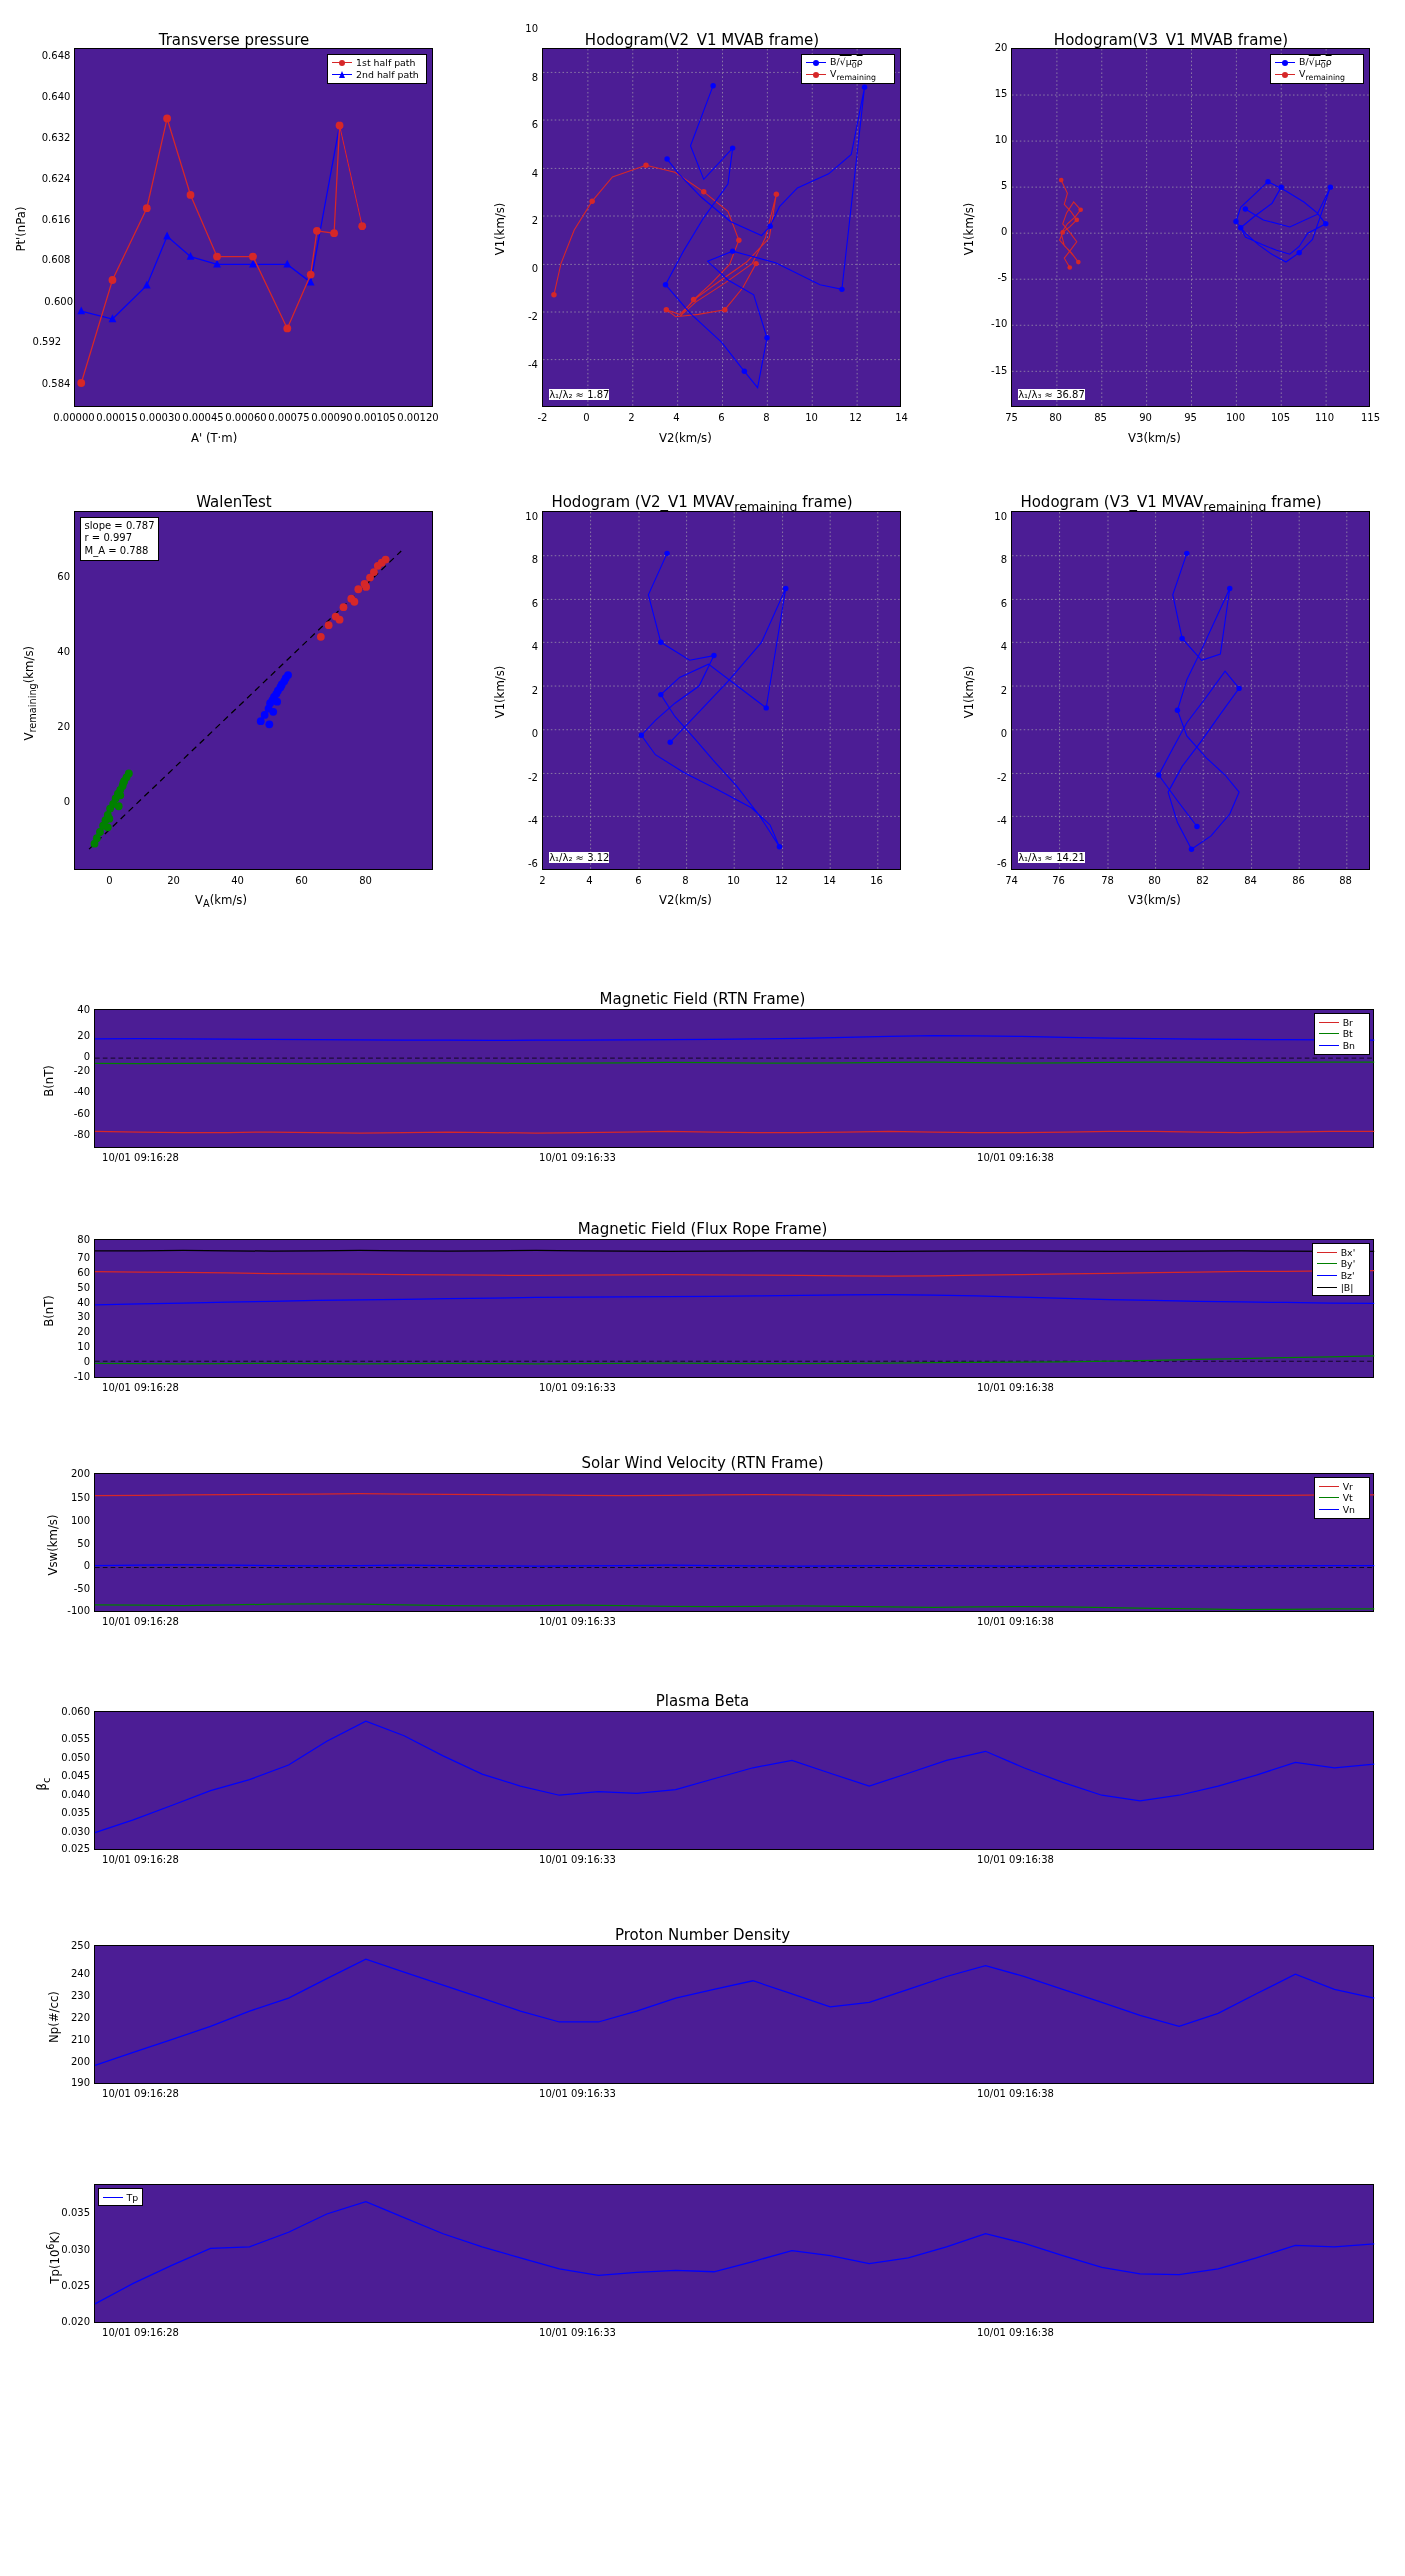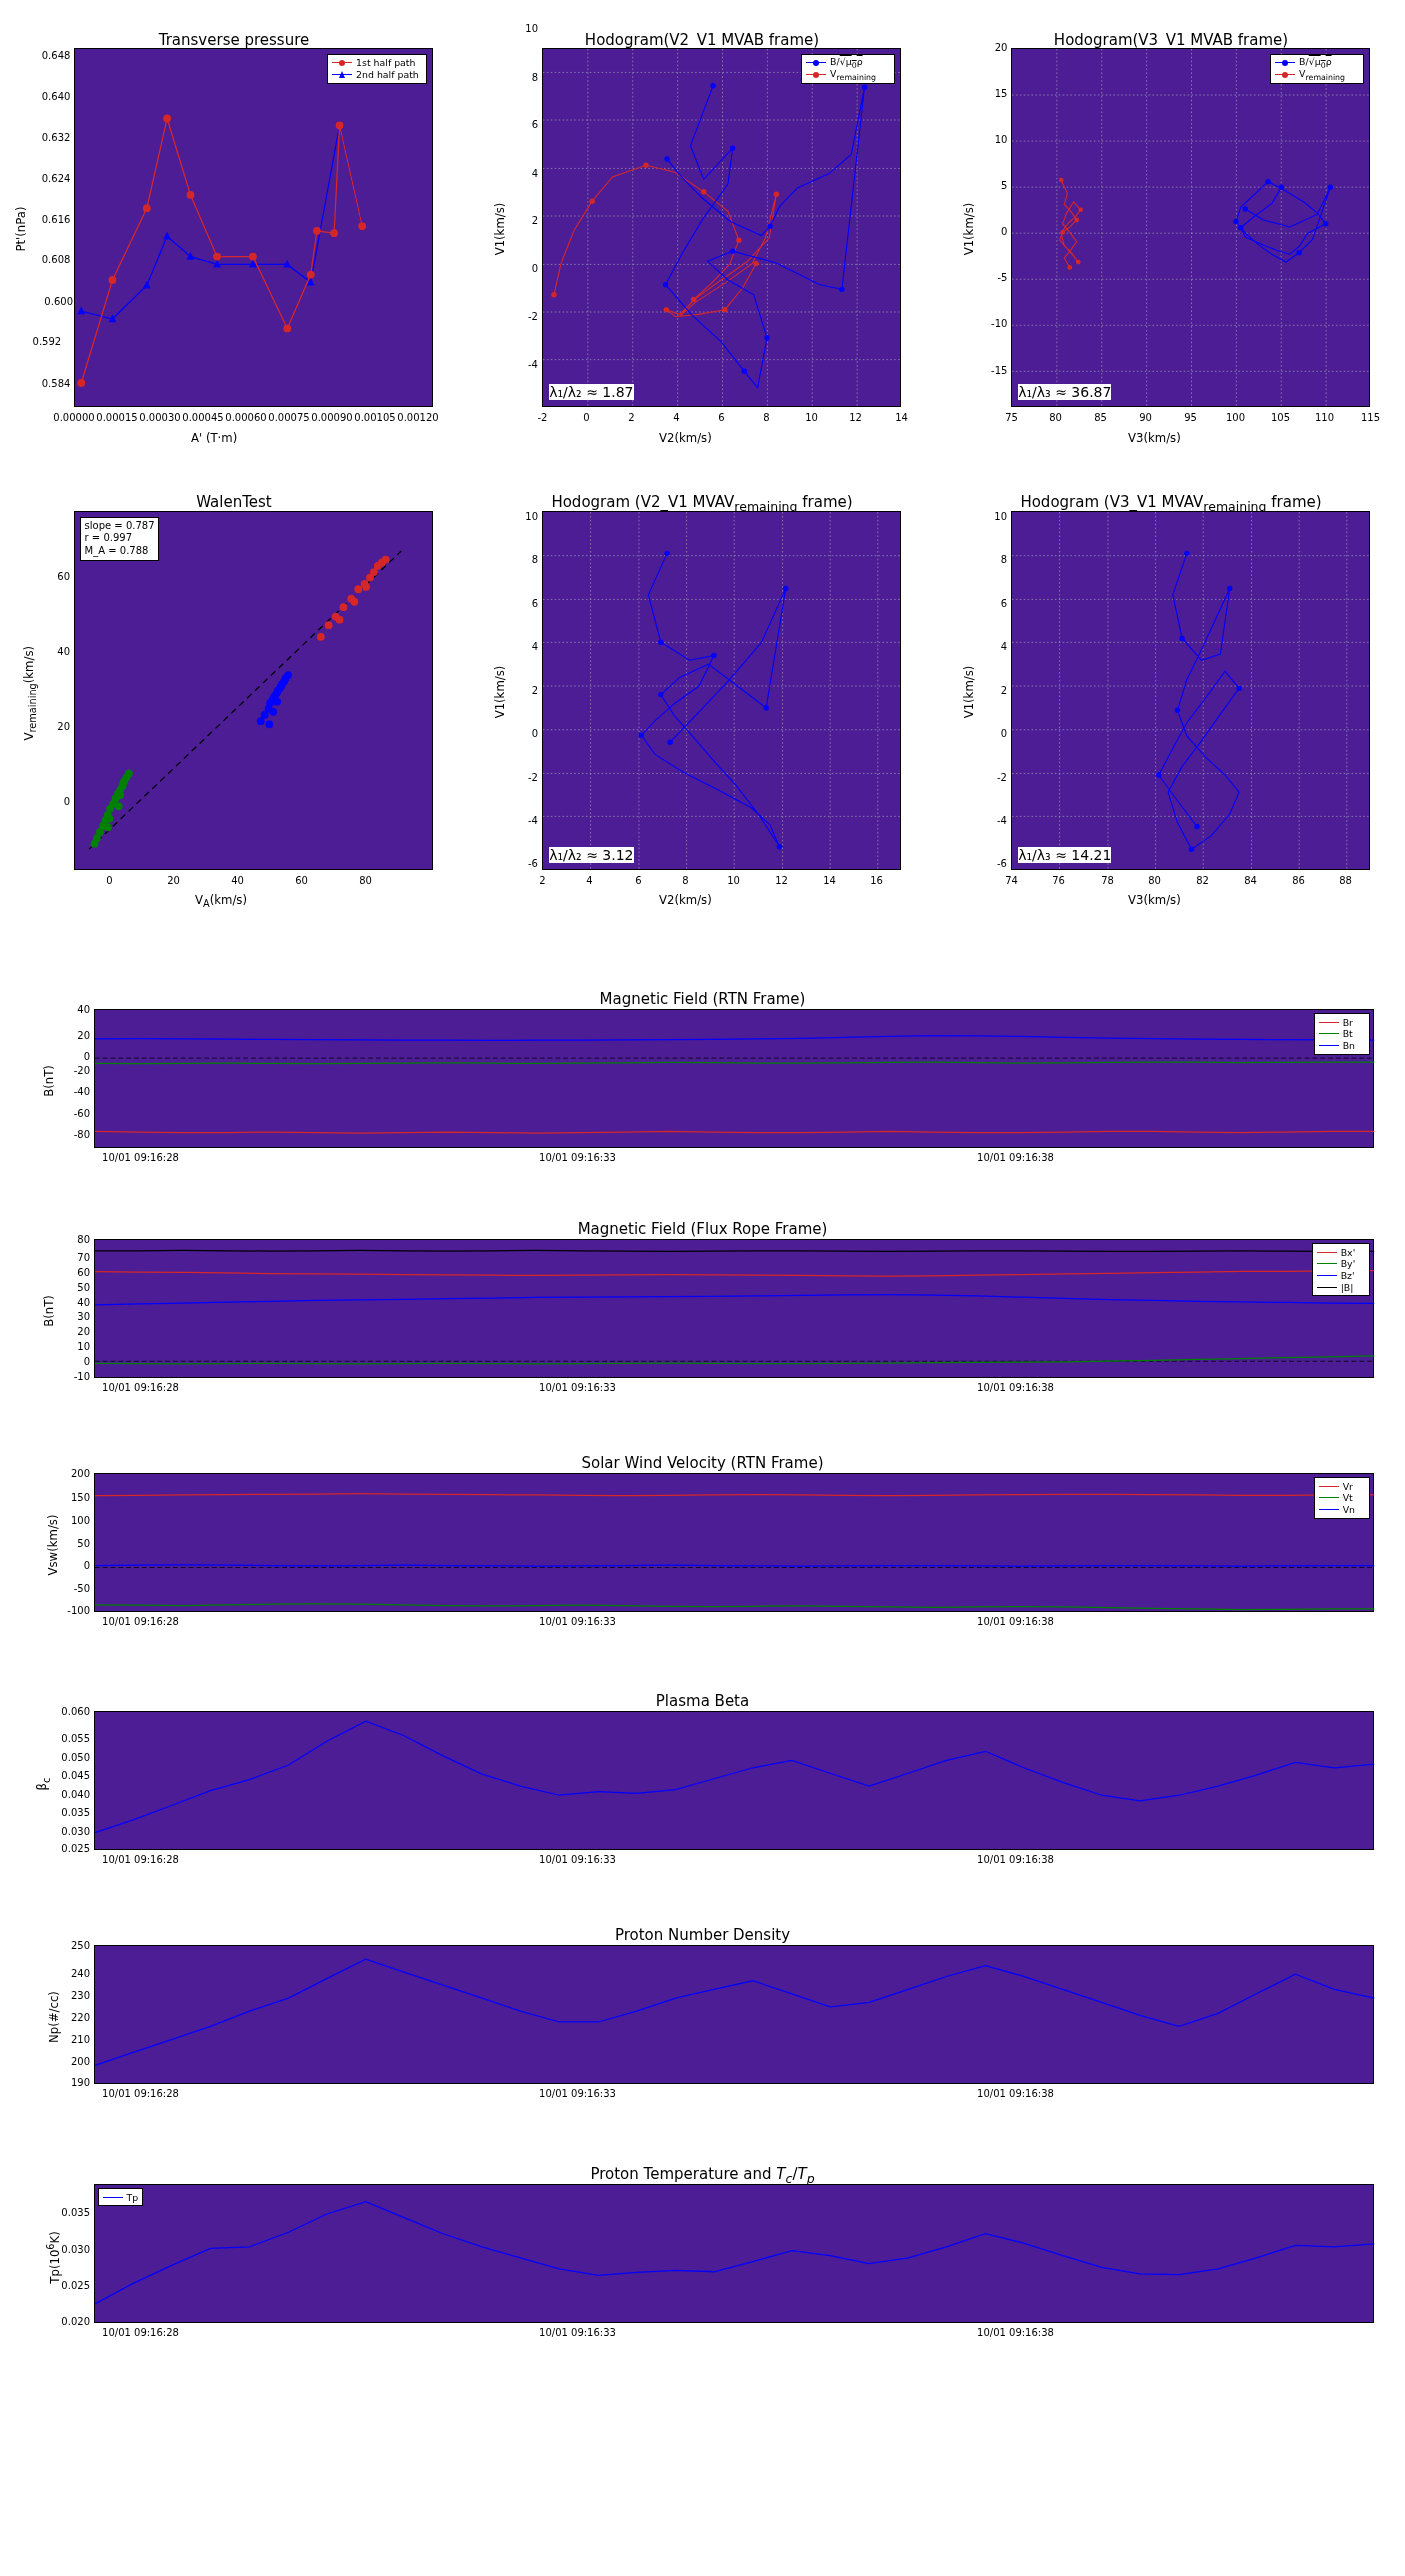--- a/index.html
+++ b/index.html
@@ -11,21 +11,21 @@
   .ylabel{position:absolute;font-size:11.7px;transform-origin:center center;white-space:nowrap;}
   .xlabel{position:absolute;font-size:11.7px;white-space:nowrap;}
   .tick{position:absolute;font-size:10px;white-space:nowrap;color:#000;}
   .tick.y{text-align:right;}
   .tick.x{text-align:center;}
   .legend{position:absolute;border:0.8px solid #000;background:#fff;font-size:9.4px;padding:2.3px 3.9px;box-sizing:border-box;}
   .legend .row{display:flex;align-items:center;height:11.7px;white-space:nowrap;}
   .legend .swatch{display:inline-block;width:20px;height:0;border-top:1.2px solid #000;margin-right:3.9px;position:relative;}
   .legend .mk{position:absolute;left:7px;top:-3.1px;width:6.2px;height:6.2px;border-radius:50%;}
   .legend .mktri{position:absolute;left:7px;top:-3.9px;width:0;height:0;border-left:3.9px solid transparent;border-right:3.9px solid transparent;}
-  .annot{position:absolute;font-size:14px;background:#fff;white-space:nowrap;}
+  .annot{position:absolute;font-size:10px;background:#fff;white-space:nowrap;}
   .annotbox{position:absolute;font-size:10px;background:#fff;border:0.8px solid #000;padding:2.3px 3.9px;line-height:1.25;white-space:nowrap;}
   svg{position:absolute;left:0;top:0;overflow:visible;}
   .gridline{stroke:#b0b0b0;stroke-width:0.8;stroke-dasharray:2,3;}
   .zeroline{stroke:#000;stroke-width:1;stroke-dasharray:6,4;}
 </style>
 </head>
 <body>
 
 <div class="page">
 
@@ -615,21 +615,20 @@
     <div class="tick y" style="left:45px;top:100px;width:45px;">220</div>
     <div class="tick y" style="left:45px;top:78px;width:45px;">230</div>
     <div class="tick y" style="left:45px;top:56px;width:45px;">240</div>
     <div class="tick y" style="left:45px;top:28px;width:45px;">250</div>
     <div class="tick x" style="left:70px;top:176px;width:141px;">10/01 09:16:28</div>
     <div class="tick x" style="left:507px;top:176px;width:141px;">10/01 09:16:33</div>
     <div class="tick x" style="left:945px;top:176px;width:141px;">10/01 09:16:38</div>
   </div>
 
   <div class="panel" style="left:0px;top:2151px;width:1405px;height:211px;">
-    <div class="title" style="left:0;top:14px;">Proton Temperature and <i>T<sub>c</sub></i>/<i>T<sub>p</sub></i></div>
     <div class="axes" style="left:94px;top:33px;width:1280px;height:139px;">
       <svg width="1280" height="139" viewBox="0 0 1640 178">
         <polyline fill="none" stroke="#0000ff" stroke-width="1.6" points="0,152.2 49,126.0 99,102.6 148,81.1 198,79.2 248,60.5 297,37.1 347,21.2 396,41.8 446,62.4 496,79.2 545,93.3 595,107.3 645,115.7 694,112.0 744,109.2 793,111.1 843,98.0 893,84.0 942,90.5 992,100.8 1042,93.3 1091,79.2 1141,62.4 1190,74.5 1240,90.5 1290,105.5 1339,113.9 1389,114.8 1439,107.3 1488,93.3 1538,77.4 1588,79.2 1639,75.5"></polyline>
       </svg>
       <div class="legend" style="left:3.1px;top:3.1px;width:45px;">
         <div class="row">
             <span class="swatch" style="border-color:#0000ff;"></span>
             <span>Tp</span>
           </div>
       </div>

